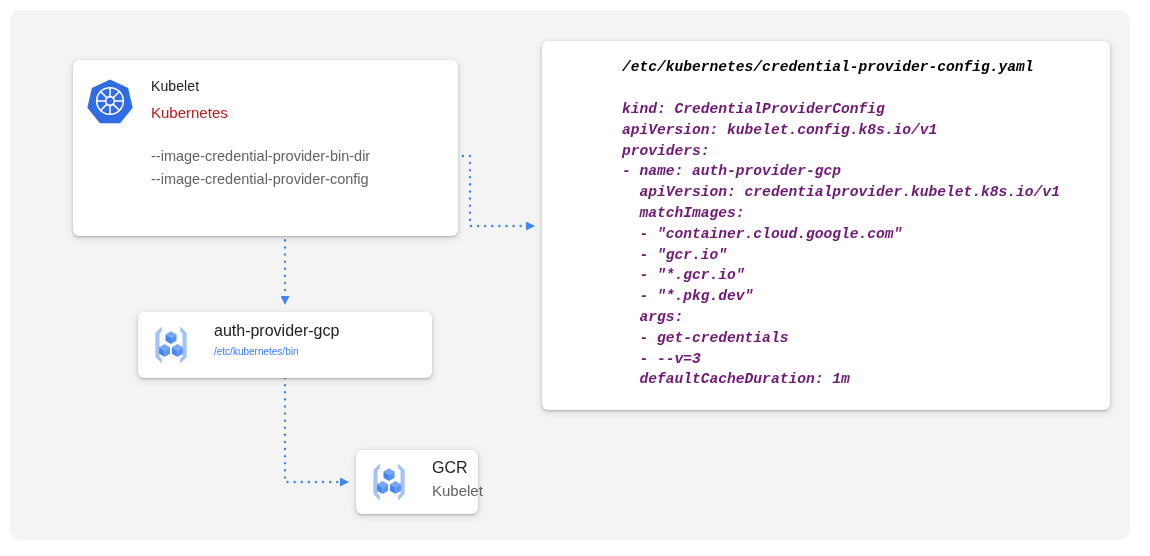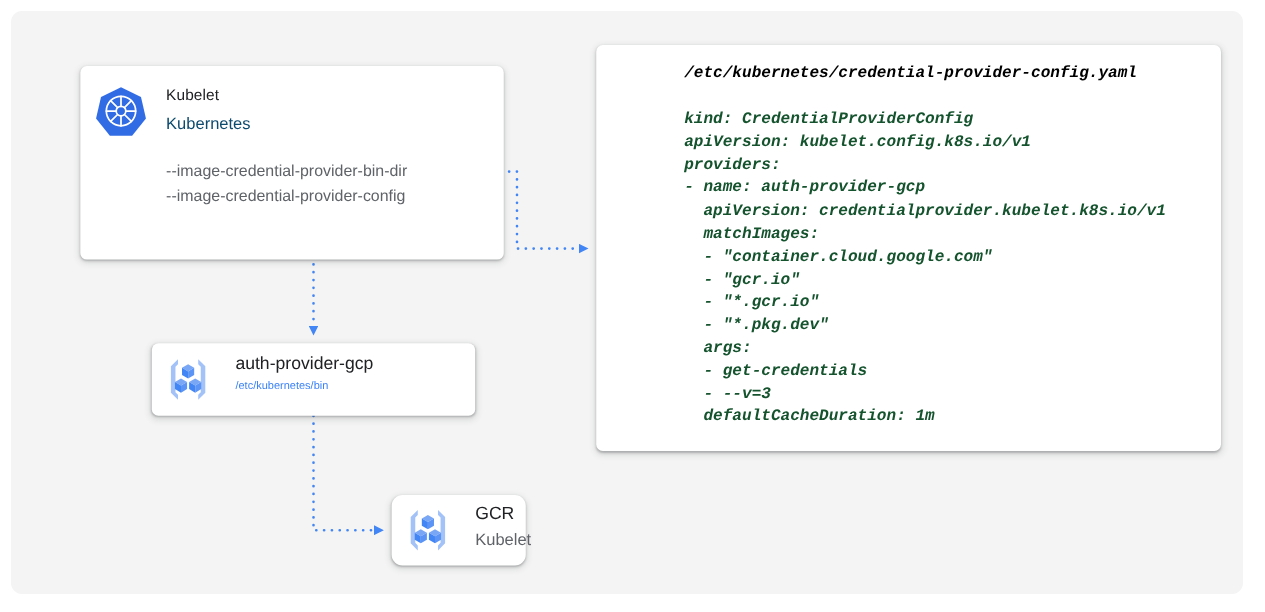--- a/index.html
+++ b/index.html
@@ -42,21 +42,21 @@
   }
   #kubelet-card .k8s-icon {
     position: absolute; left: 14px; top: 18px; width: 46px; height: 46px;
   }
   #kubelet-card .title {
     position: absolute; left: 78px; top: 18px;
     font-size: 14px; color: #202124; letter-spacing: .1px;
   }
   #kubelet-card .subtitle {
     position: absolute; left: 78px; top: 44px;
-    font-size: 15px; color: #0c4a6e;
+    font-size: 15px; color: #b91c1c;
   }
   #kubelet-card .flags {
     position: absolute; left: 78px; top: 85px;
     font-size: 14.5px; color: #5f6368; line-height: 23px;
   }
   
   #authprovider-card {
     left: 138px; top: 312px; width: 294px; height: 66px;
   }
   #authprovider-card .gcr-icon {
@@ -65,21 +65,21 @@
   #authprovider-card .title {
     position: absolute; left: 76px; top: 10px;
     font-size: 16px; color: #202124; text-align: right;
   }
   #authprovider-card .subtitle {
     position: absolute; left: 76px; top: 34px;
     font-size: 10px; color: #3b82f6;
   }
   
   #gcr-card {
-    left: 356px; top: 450px; width: 122px; height: 64px; border-radius: 10px;
+    left: 356px; top: 450px; width: 122px; height: 64px;
   }
   #gcr-card .gcr-icon {
     position: absolute; left: 10px; top: 9px; width: 46px; height: 46px;
   }
   #gcr-card .title {
     position: absolute; left: 76px; top: 9px;
     font-size: 16px; color: #202124;
   }
   #gcr-card .subtitle {
     position: absolute; left: 76px; top: 32px;
@@ -92,21 +92,21 @@
   #yaml-card .filepath {
     position: absolute; left: 80px; top: 18px;
     font-family: "Liberation Mono", "DejaVu Sans Mono", monospace;
     font-weight: bold; font-style: italic;
     font-size: 14.6px; color: #000000; white-space: pre;
   }
   #yaml-card .yaml-body {
     position: absolute; left: 80px; top: 58px;
     font-family: "Liberation Mono", "DejaVu Sans Mono", monospace;
     font-weight: bold; font-style: italic;
-    font-size: 14.6px; color: #14532d;
+    font-size: 14.6px; color: #701a75;
     line-height: 20.8px; white-space: pre;
   }
   
   .connector-layer {
     position: absolute; left: 0; top: 0; width: 1150px; height: 556px;
     pointer-events: none;
   }
 </style>
 </head>
 <body>

